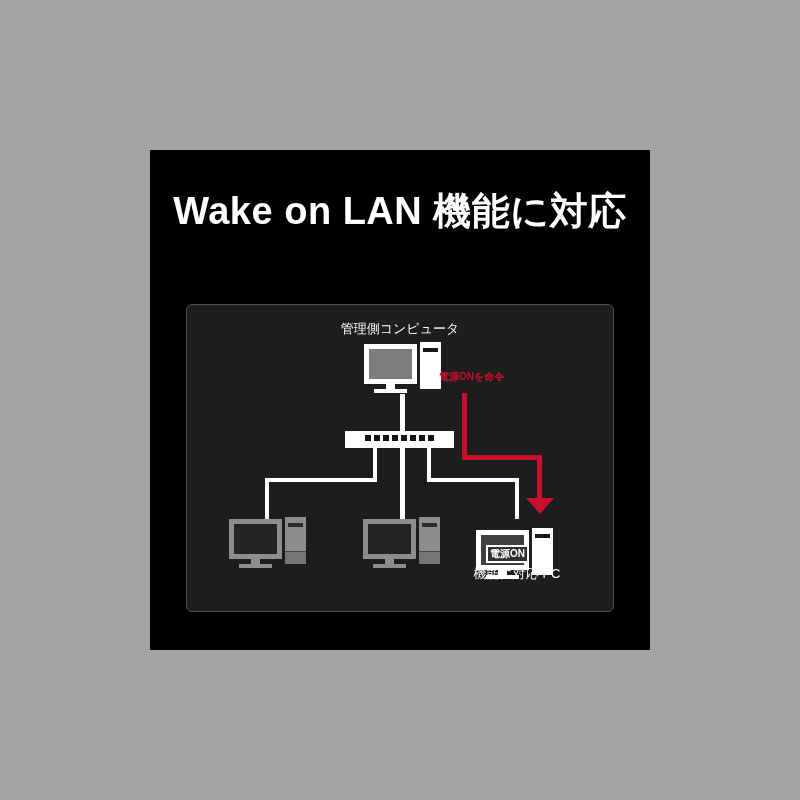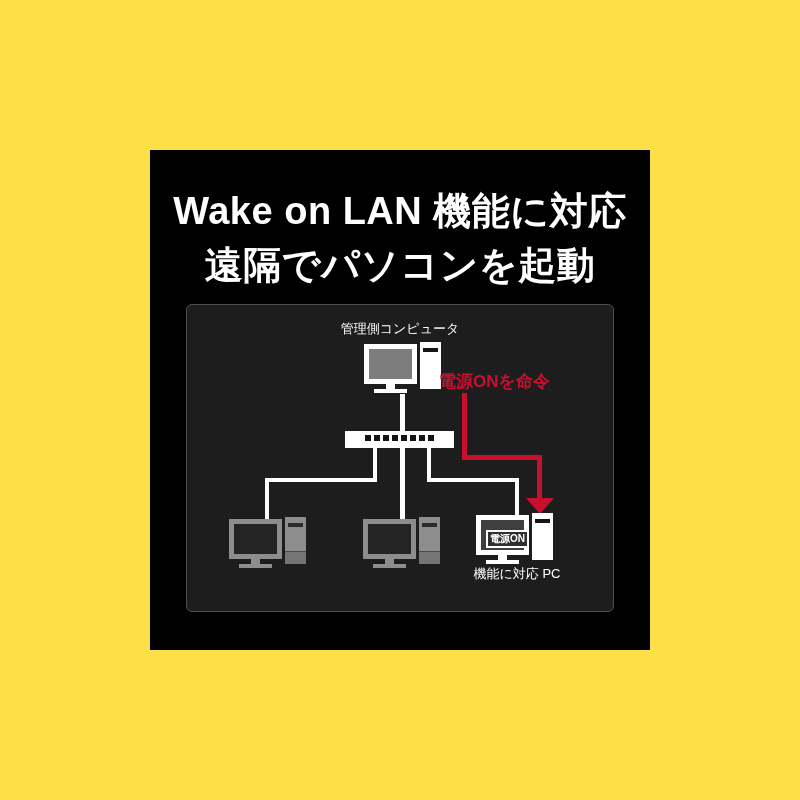--- a/index.html
+++ b/index.html
@@ -1,17 +1,17 @@
 <!DOCTYPE html>
 <html><head>
 <meta charset="utf-8">
 <style>
   html,body{margin:0;padding:0;}
   body{font-family:"Liberation Sans","DejaVu Sans",sans-serif;}
-  .page{position:relative;width:800px;height:800px;background:#fde047;overflow:hidden;}
+  .page{position:relative;width:800px;height:800px;background:#a3a3a3;overflow:hidden;}
   .card{position:absolute;left:150px;top:150px;width:500px;height:500px;background:#000000;}
 
   
   .title{position:absolute;top:34px;left:0;width:100%;text-align:center;color:#ffffff;
          font-weight:bold;font-size:38px;line-height:54px;letter-spacing:0.5px;}
 
   
   .panel{position:absolute;left:36px;top:154px;width:428px;height:308px;background:#1d1d1d;
          border:1px solid #4e4e4e;border-radius:6px;box-sizing:border-box;padding-left:20px;}
   .panel *{box-sizing:border-box;}
@@ -35,58 +35,57 @@
   .pc.gray .lower{display:block;position:absolute;left:0;top:34px;width:21px;height:13px;
                   background:#757575;border-top:1px solid #4a4a4a;}
   .pc.product .monitor{background:#3f3f3f;}
   .badge{position:absolute;left:5px;top:10px;width:43px;height:18px;border:2px solid #ffffff;
          background:#303030;color:#ffffff;font-size:10px;font-weight:bold;
          display:flex;align-items:center;justify-content:center;white-space:nowrap;}
 
   .pc-admin{left:177px;top:37px;}
   .pc-left{left:42px;top:212px;}
   .pc-mid{left:176px;top:212px;}
-  .pc-product{left:289px;top:208px;}
+  .pc-product{left:289px;top:223px;}
 
   
   .switch{position:absolute;left:158px;top:126px;width:109px;height:17px;background:#ffffff;
           display:flex;justify-content:center;gap:3px;padding-top:4px;}
   .port{width:6px;height:6px;background:#141414;}
 
   
   .cable{position:absolute;background:#ffffff;}
   .c-top-drop{left:213px;top:89px;width:5px;height:38px;}
   .c-stub-left{left:186px;top:143px;width:4px;height:34px;}
   .c-mid{left:213px;top:143px;width:5px;height:71px;}
   .c-stub-right{left:240px;top:143px;width:4px;height:34px;}
   .c-horiz-left{left:78px;top:173px;width:112px;height:4px;}
   .c-drop-left{left:78px;top:173px;width:4px;height:41px;}
   .c-horiz-right{left:240px;top:173px;width:92px;height:4px;}
   .c-drop-right{left:328px;top:173px;width:4px;height:41px;}
 
   
   .red-text{position:absolute;left:252px;top:65px;width:110px;color:#c8102e;
-            font-size:17px;font-weight:bold;white-space:nowrap;}
+            font-size:10px;font-weight:bold;white-space:nowrap;}
   .rline{position:absolute;background:#c8102e;}
   .r-v1{left:275px;top:88px;width:5px;height:67px;}
   .r-h{left:275px;top:150px;width:80px;height:5px;}
   .r-v2{left:350px;top:150px;width:5px;height:44px;}
   .r-arrow{position:absolute;left:339px;top:193px;width:0;height:0;
            border-left:14px solid transparent;border-right:14px solid transparent;
            border-top:16px solid #c8102e;}
 </style>
 </head>
 <body>
 
 <div class="page">
   <div class="card">
 
     <div class="title">
       <div>Wake on LAN 機能に対応</div>
-      <div>遠隔でパソコンを起動</div>
     </div>
 
     <div class="panel">
 
       <div class="lbl admin-label">管理側コンピュータ</div>
 
       <div class="pc pc-admin">
         <div class="monitor"></div>
         <div class="stem"></div>
         <div class="base"></div>

